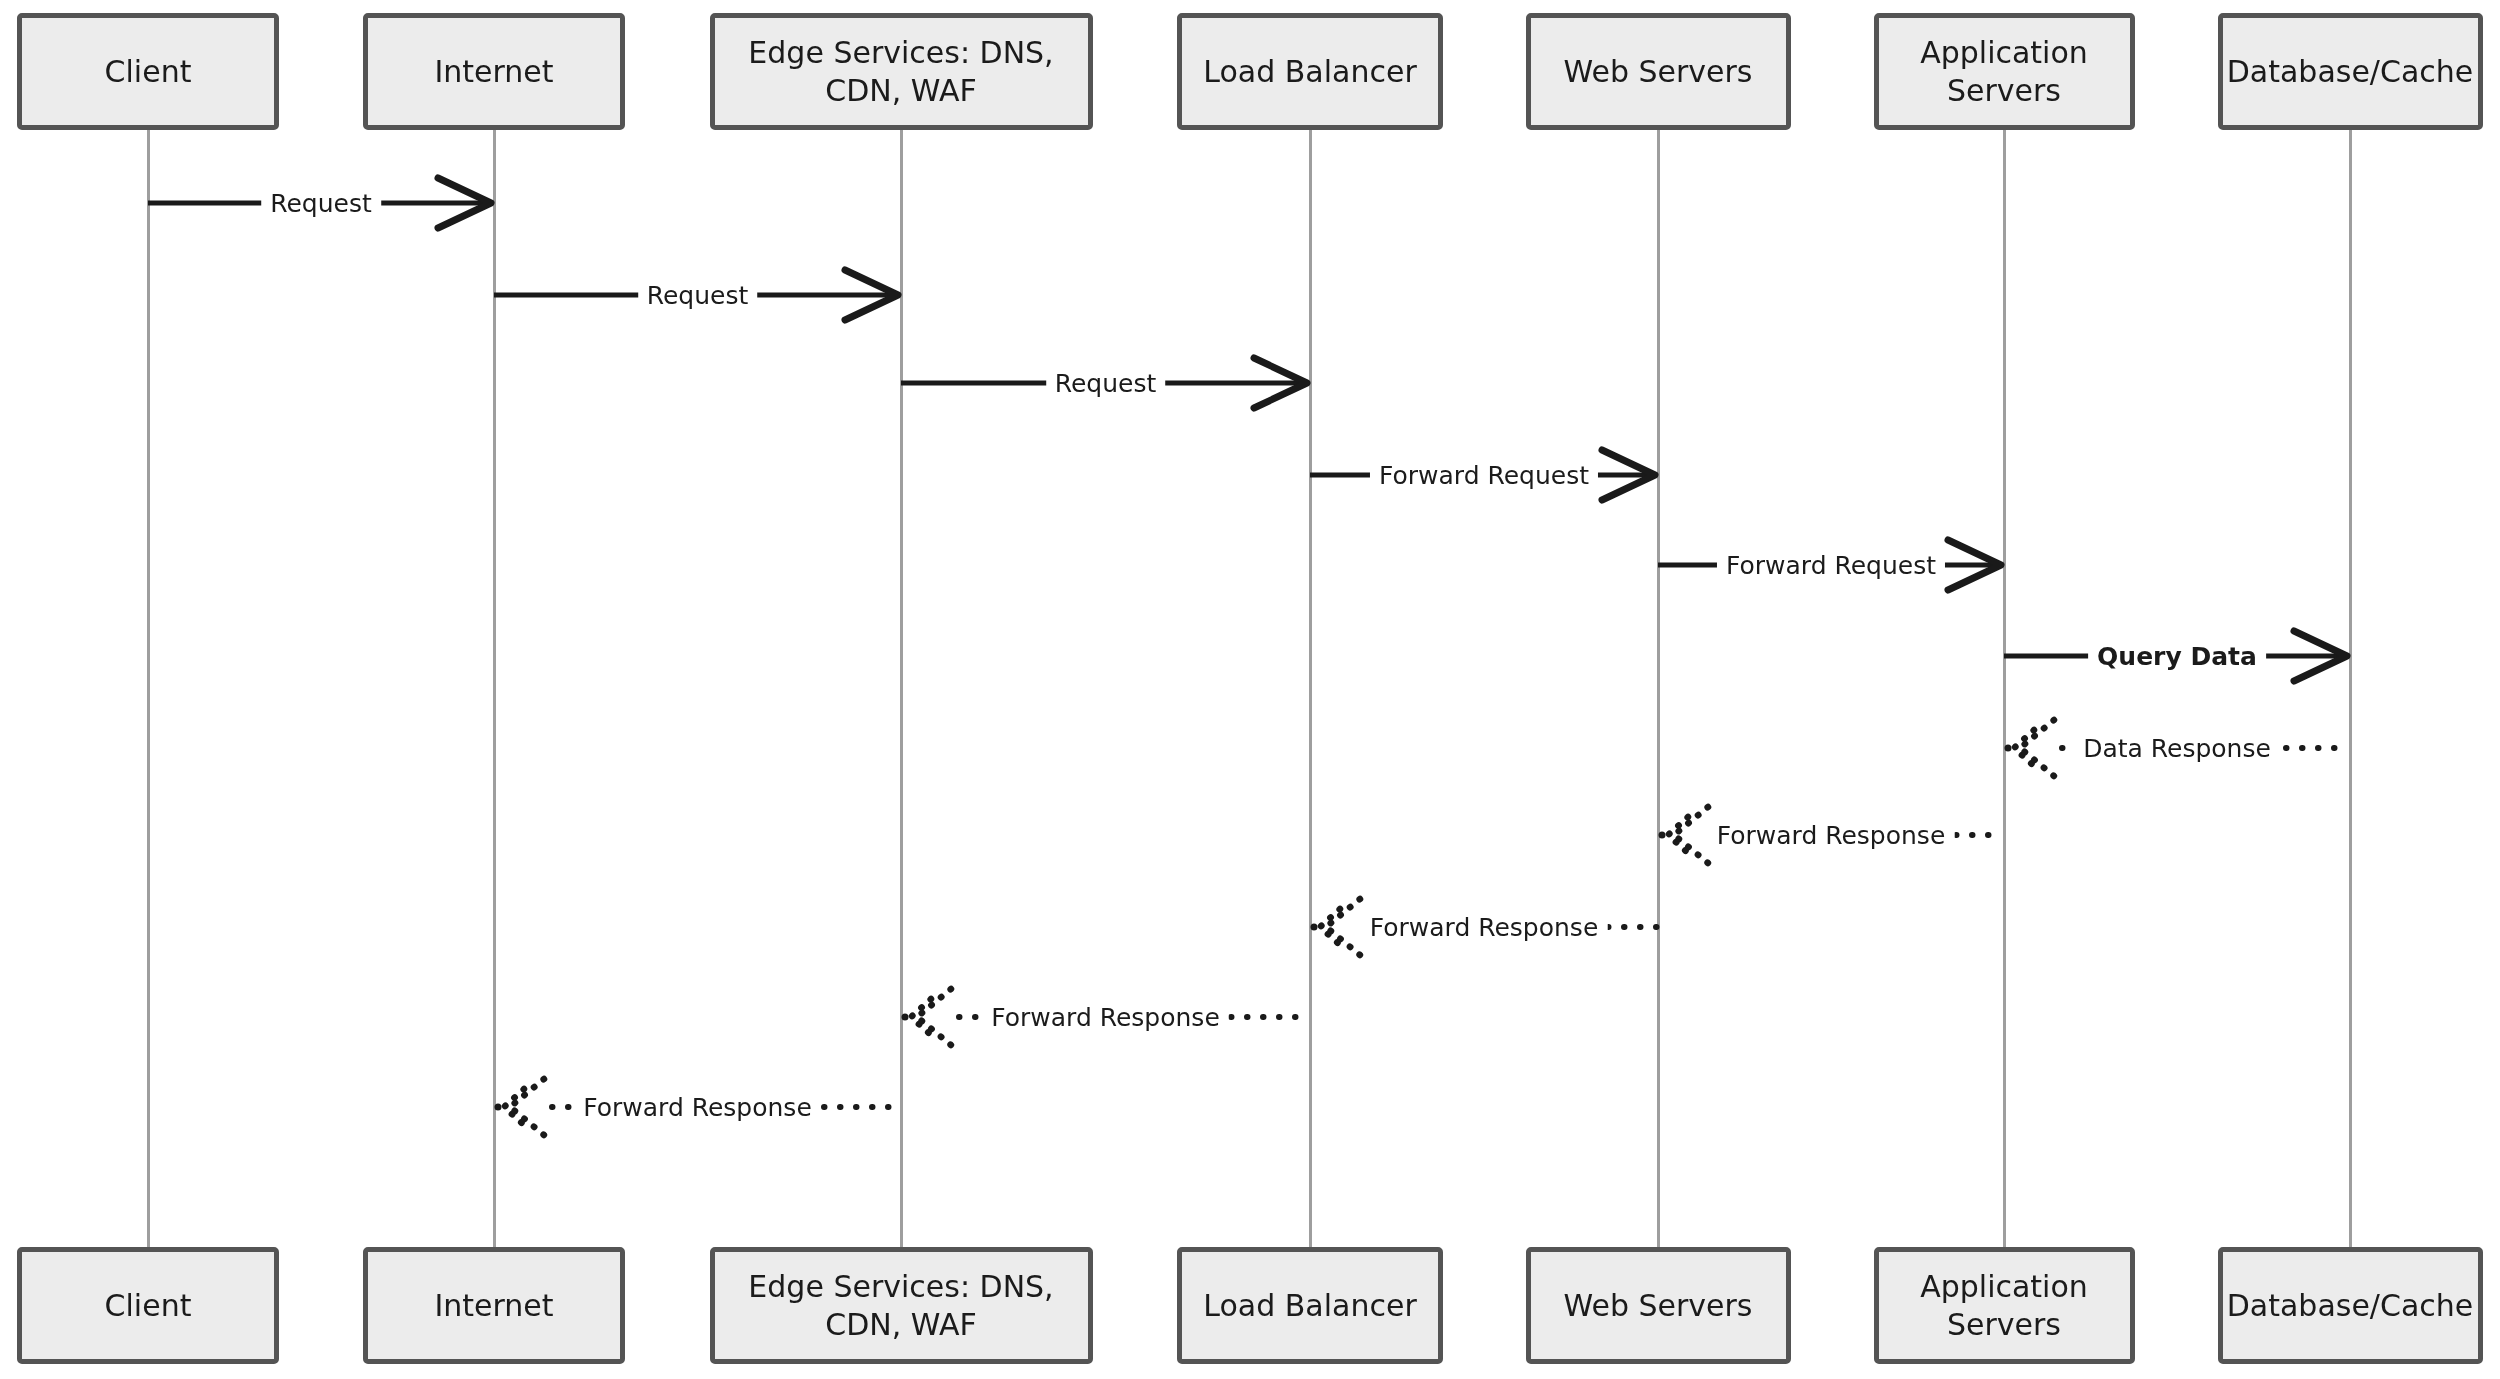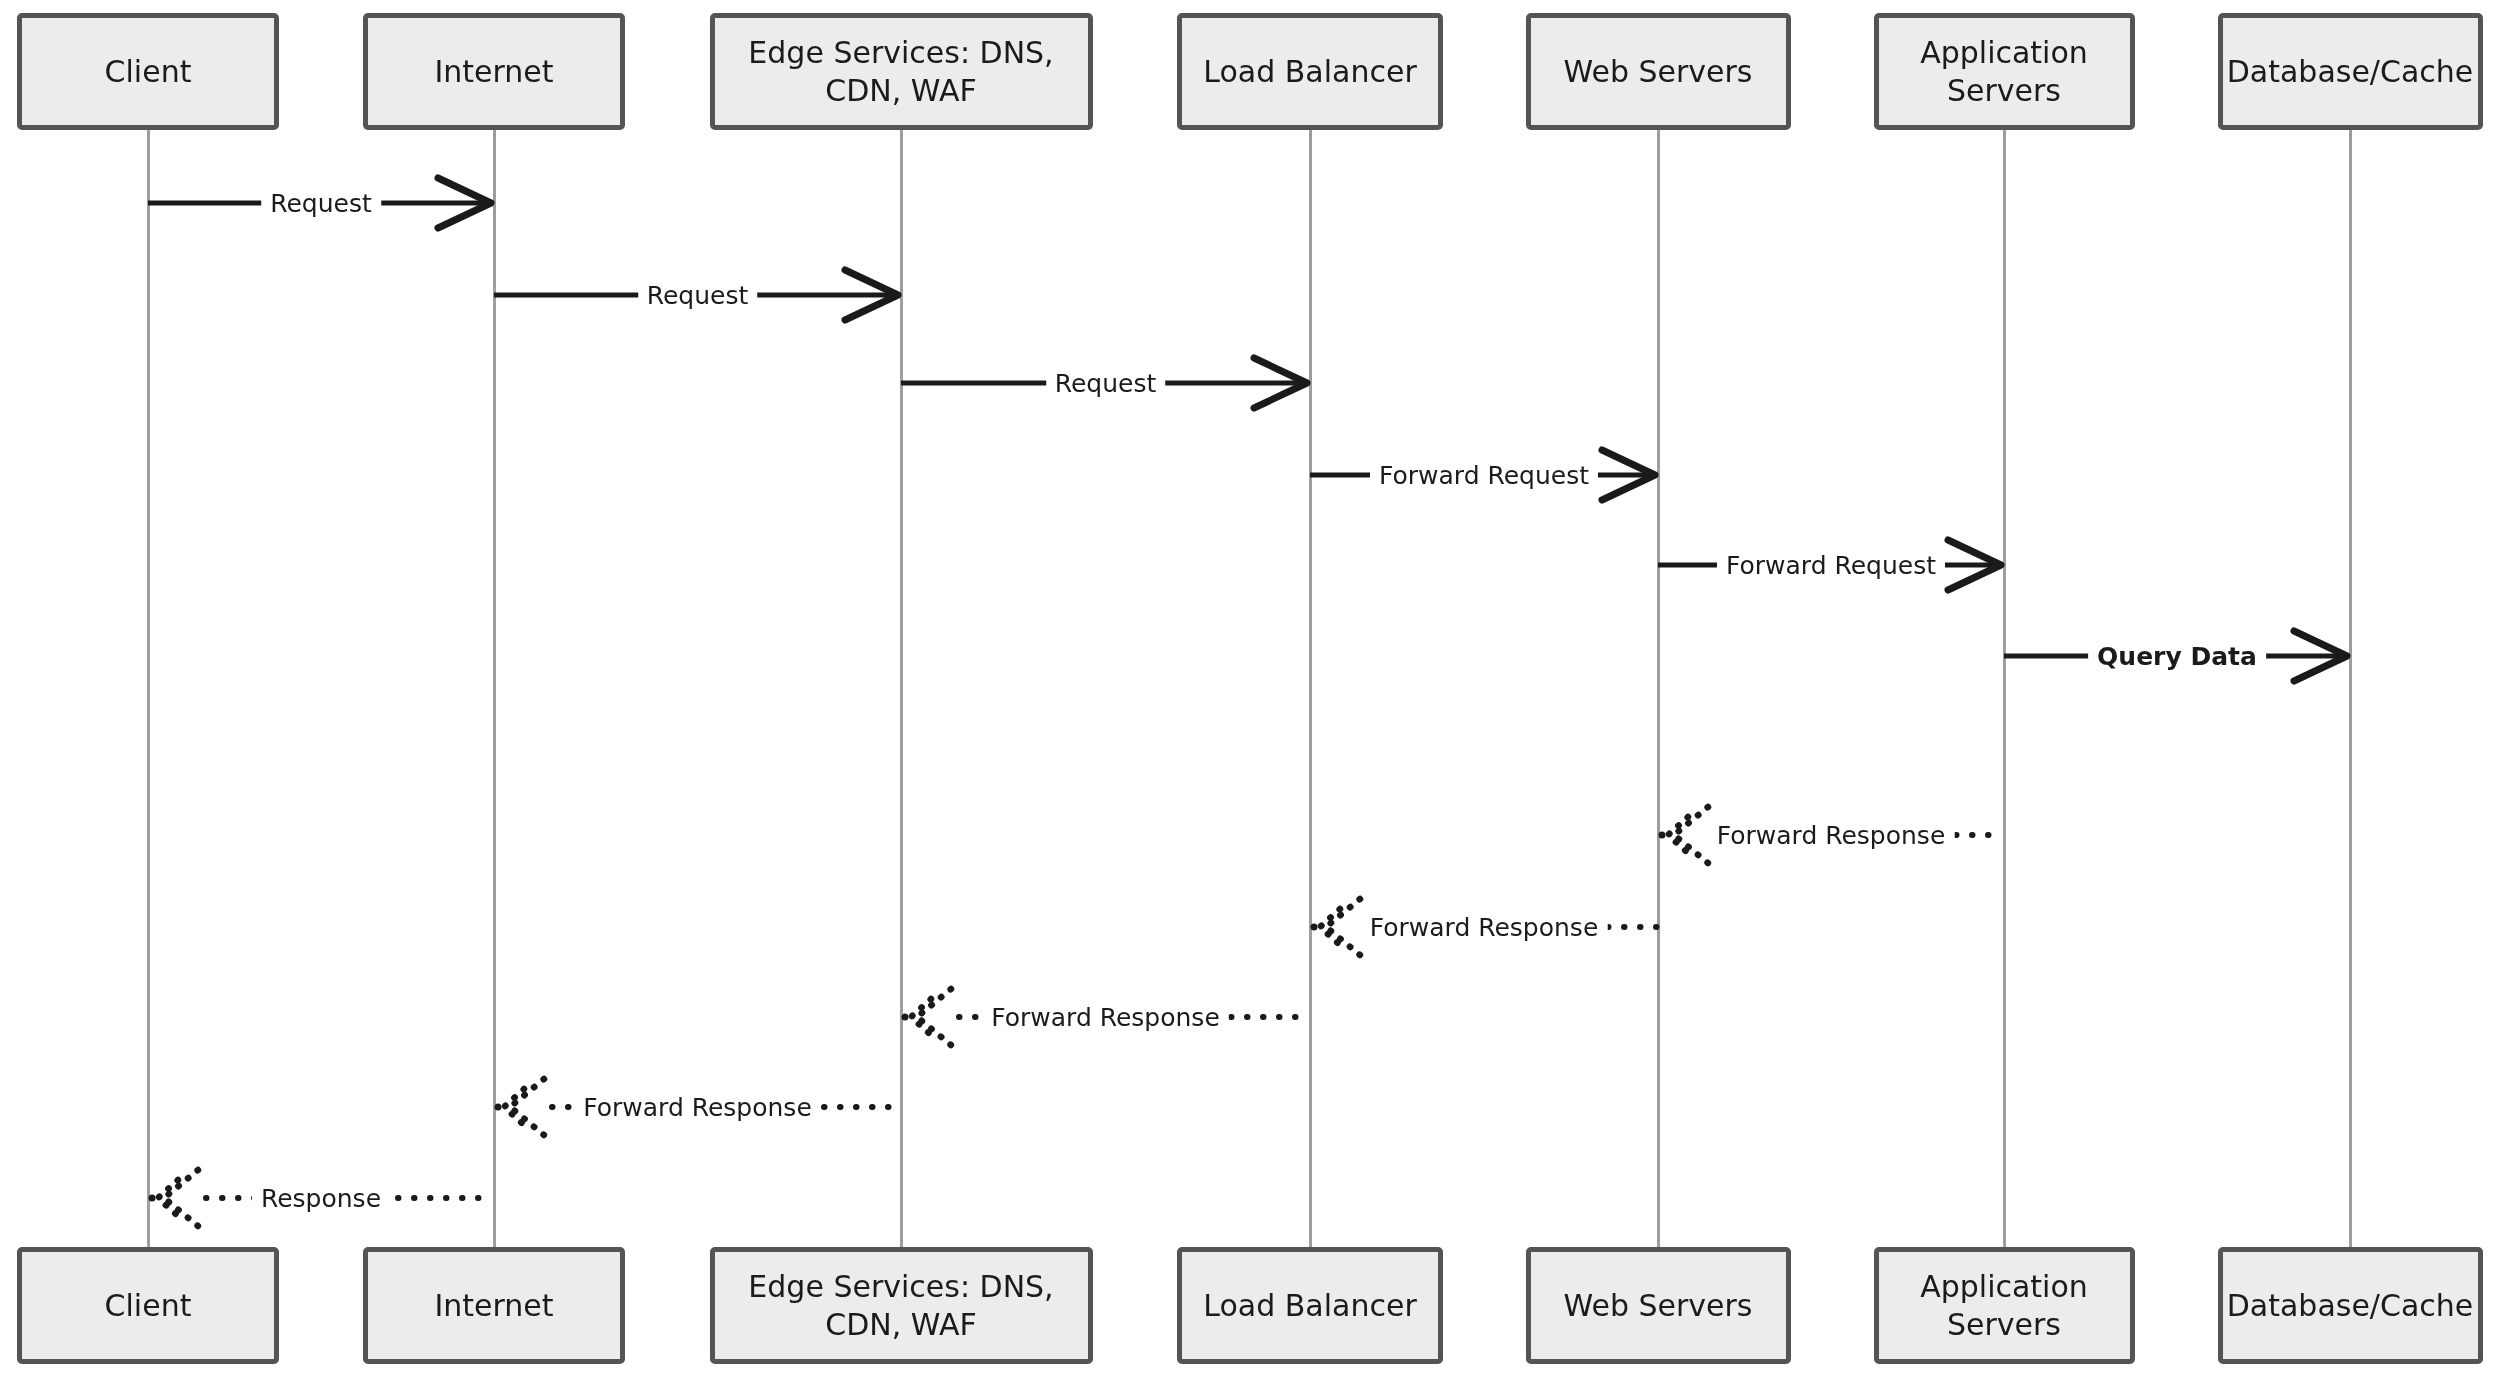--- a/index.html
+++ b/index.html
@@ -126,20 +126,29 @@
   </div>
 
   <div class="message" style="left: 2004px; top: 616px; width: 346px; height: 80px; font-weight: bold;">
       <svg width="346" height="80" viewBox="0 0 346 80">
         <line x1="0" y1="40" x2="340" y2="40" stroke="#1a1a1a" stroke-width="5"></line>
         <polyline points="290,15 343,40 290,65" fill="none" stroke="#1a1a1a" stroke-width="7" stroke-linecap="round" stroke-linejoin="round"></polyline>
       </svg>
     <span class="msg-label">Query Data</span>
   </div>
 
+  <div class="message" style="left: 2004px; top: 708px; width: 346px; height: 80px;">
+      <svg width="346" height="80" viewBox="0 0 346 80">
+        <line x1="58" y1="40" x2="346" y2="40" stroke="#1a1a1a" stroke-width="6" stroke-linecap="round" stroke-dasharray="0.5 15.5"></line>
+        <circle cx="4" cy="40" r="3.5" fill="#1a1a1a"></circle>
+        <polyline points="30,22 10,40 30,58" fill="none" stroke="#1a1a1a" stroke-width="6.5" stroke-linecap="round" stroke-linejoin="round" stroke-dasharray="0.5 12"></polyline>
+        <polyline points="50,12 16,40 50,68" fill="none" stroke="#1a1a1a" stroke-width="6.5" stroke-linecap="round" stroke-linejoin="round" stroke-dasharray="0.5 12"></polyline>
+      </svg>
+    <span class="msg-label">Data Response</span>
+  </div>
 
   <div class="message" style="left: 1658px; top: 795px; width: 346px; height: 80px;">
       <svg width="346" height="80" viewBox="0 0 346 80">
         <line x1="58" y1="40" x2="346" y2="40" stroke="#1a1a1a" stroke-width="6" stroke-linecap="round" stroke-dasharray="0.5 15.5"></line>
         <circle cx="4" cy="40" r="3.5" fill="#1a1a1a"></circle>
         <polyline points="30,22 10,40 30,58" fill="none" stroke="#1a1a1a" stroke-width="6.5" stroke-linecap="round" stroke-linejoin="round" stroke-dasharray="0.5 12"></polyline>
         <polyline points="50,12 16,40 50,68" fill="none" stroke="#1a1a1a" stroke-width="6.5" stroke-linecap="round" stroke-linejoin="round" stroke-dasharray="0.5 12"></polyline>
       </svg>
     <span class="msg-label">Forward Response</span>
   </div>
@@ -167,22 +176,13 @@
   <div class="message" style="left: 494px; top: 1067px; width: 407px; height: 80px;">
       <svg width="407" height="80" viewBox="0 0 407 80">
         <line x1="58" y1="40" x2="407" y2="40" stroke="#1a1a1a" stroke-width="6" stroke-linecap="round" stroke-dasharray="0.5 15.5"></line>
         <circle cx="4" cy="40" r="3.5" fill="#1a1a1a"></circle>
         <polyline points="30,22 10,40 30,58" fill="none" stroke="#1a1a1a" stroke-width="6.5" stroke-linecap="round" stroke-linejoin="round" stroke-dasharray="0.5 12"></polyline>
         <polyline points="50,12 16,40 50,68" fill="none" stroke="#1a1a1a" stroke-width="6.5" stroke-linecap="round" stroke-linejoin="round" stroke-dasharray="0.5 12"></polyline>
       </svg>
     <span class="msg-label">Forward Response</span>
   </div>
 
-  <div class="message" style="left: 148px; top: 1158px; width: 346px; height: 80px;">
-      <svg width="346" height="80" viewBox="0 0 346 80">
-        <line x1="58" y1="40" x2="346" y2="40" stroke="#1a1a1a" stroke-width="6" stroke-linecap="round" stroke-dasharray="0.5 15.5"></line>
-        <circle cx="4" cy="40" r="3.5" fill="#1a1a1a"></circle>
-        <polyline points="30,22 10,40 30,58" fill="none" stroke="#1a1a1a" stroke-width="6.5" stroke-linecap="round" stroke-linejoin="round" stroke-dasharray="0.5 12"></polyline>
-        <polyline points="50,12 16,40 50,68" fill="none" stroke="#1a1a1a" stroke-width="6.5" stroke-linecap="round" stroke-linejoin="round" stroke-dasharray="0.5 12"></polyline>
-      </svg>
-    <span class="msg-label">Response</span>
-  </div>
 </div>
 
 </body></html>

